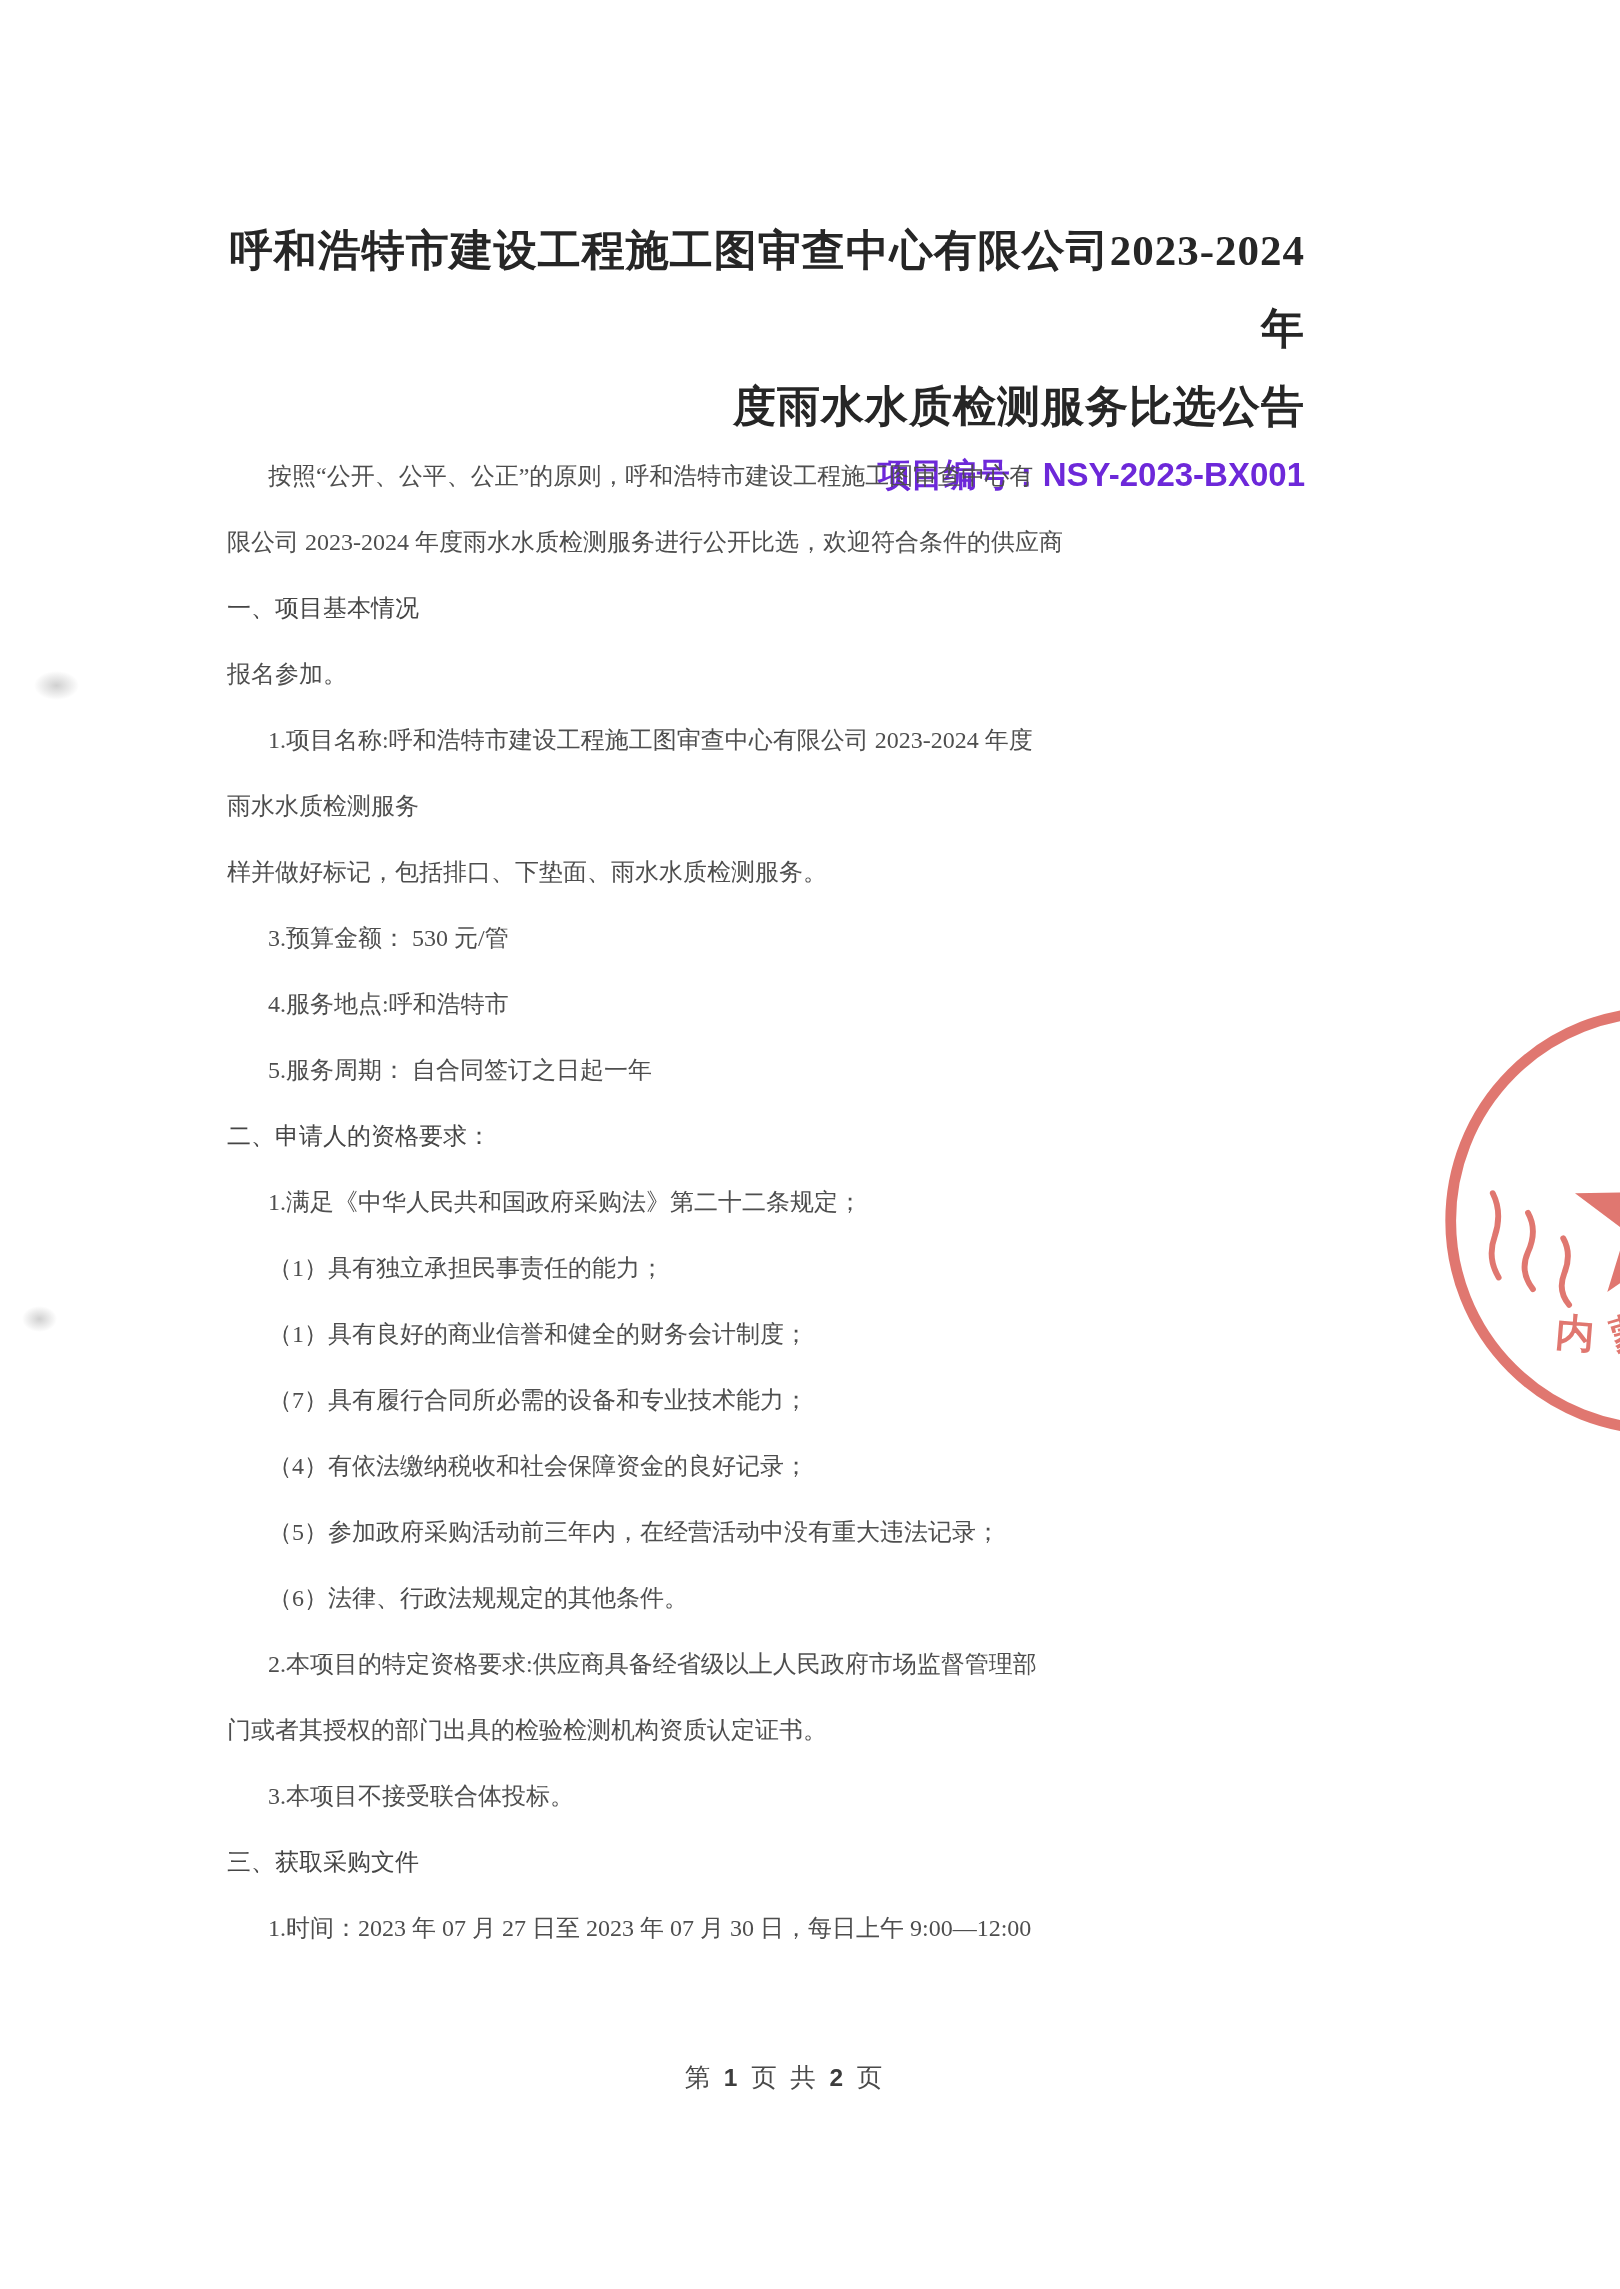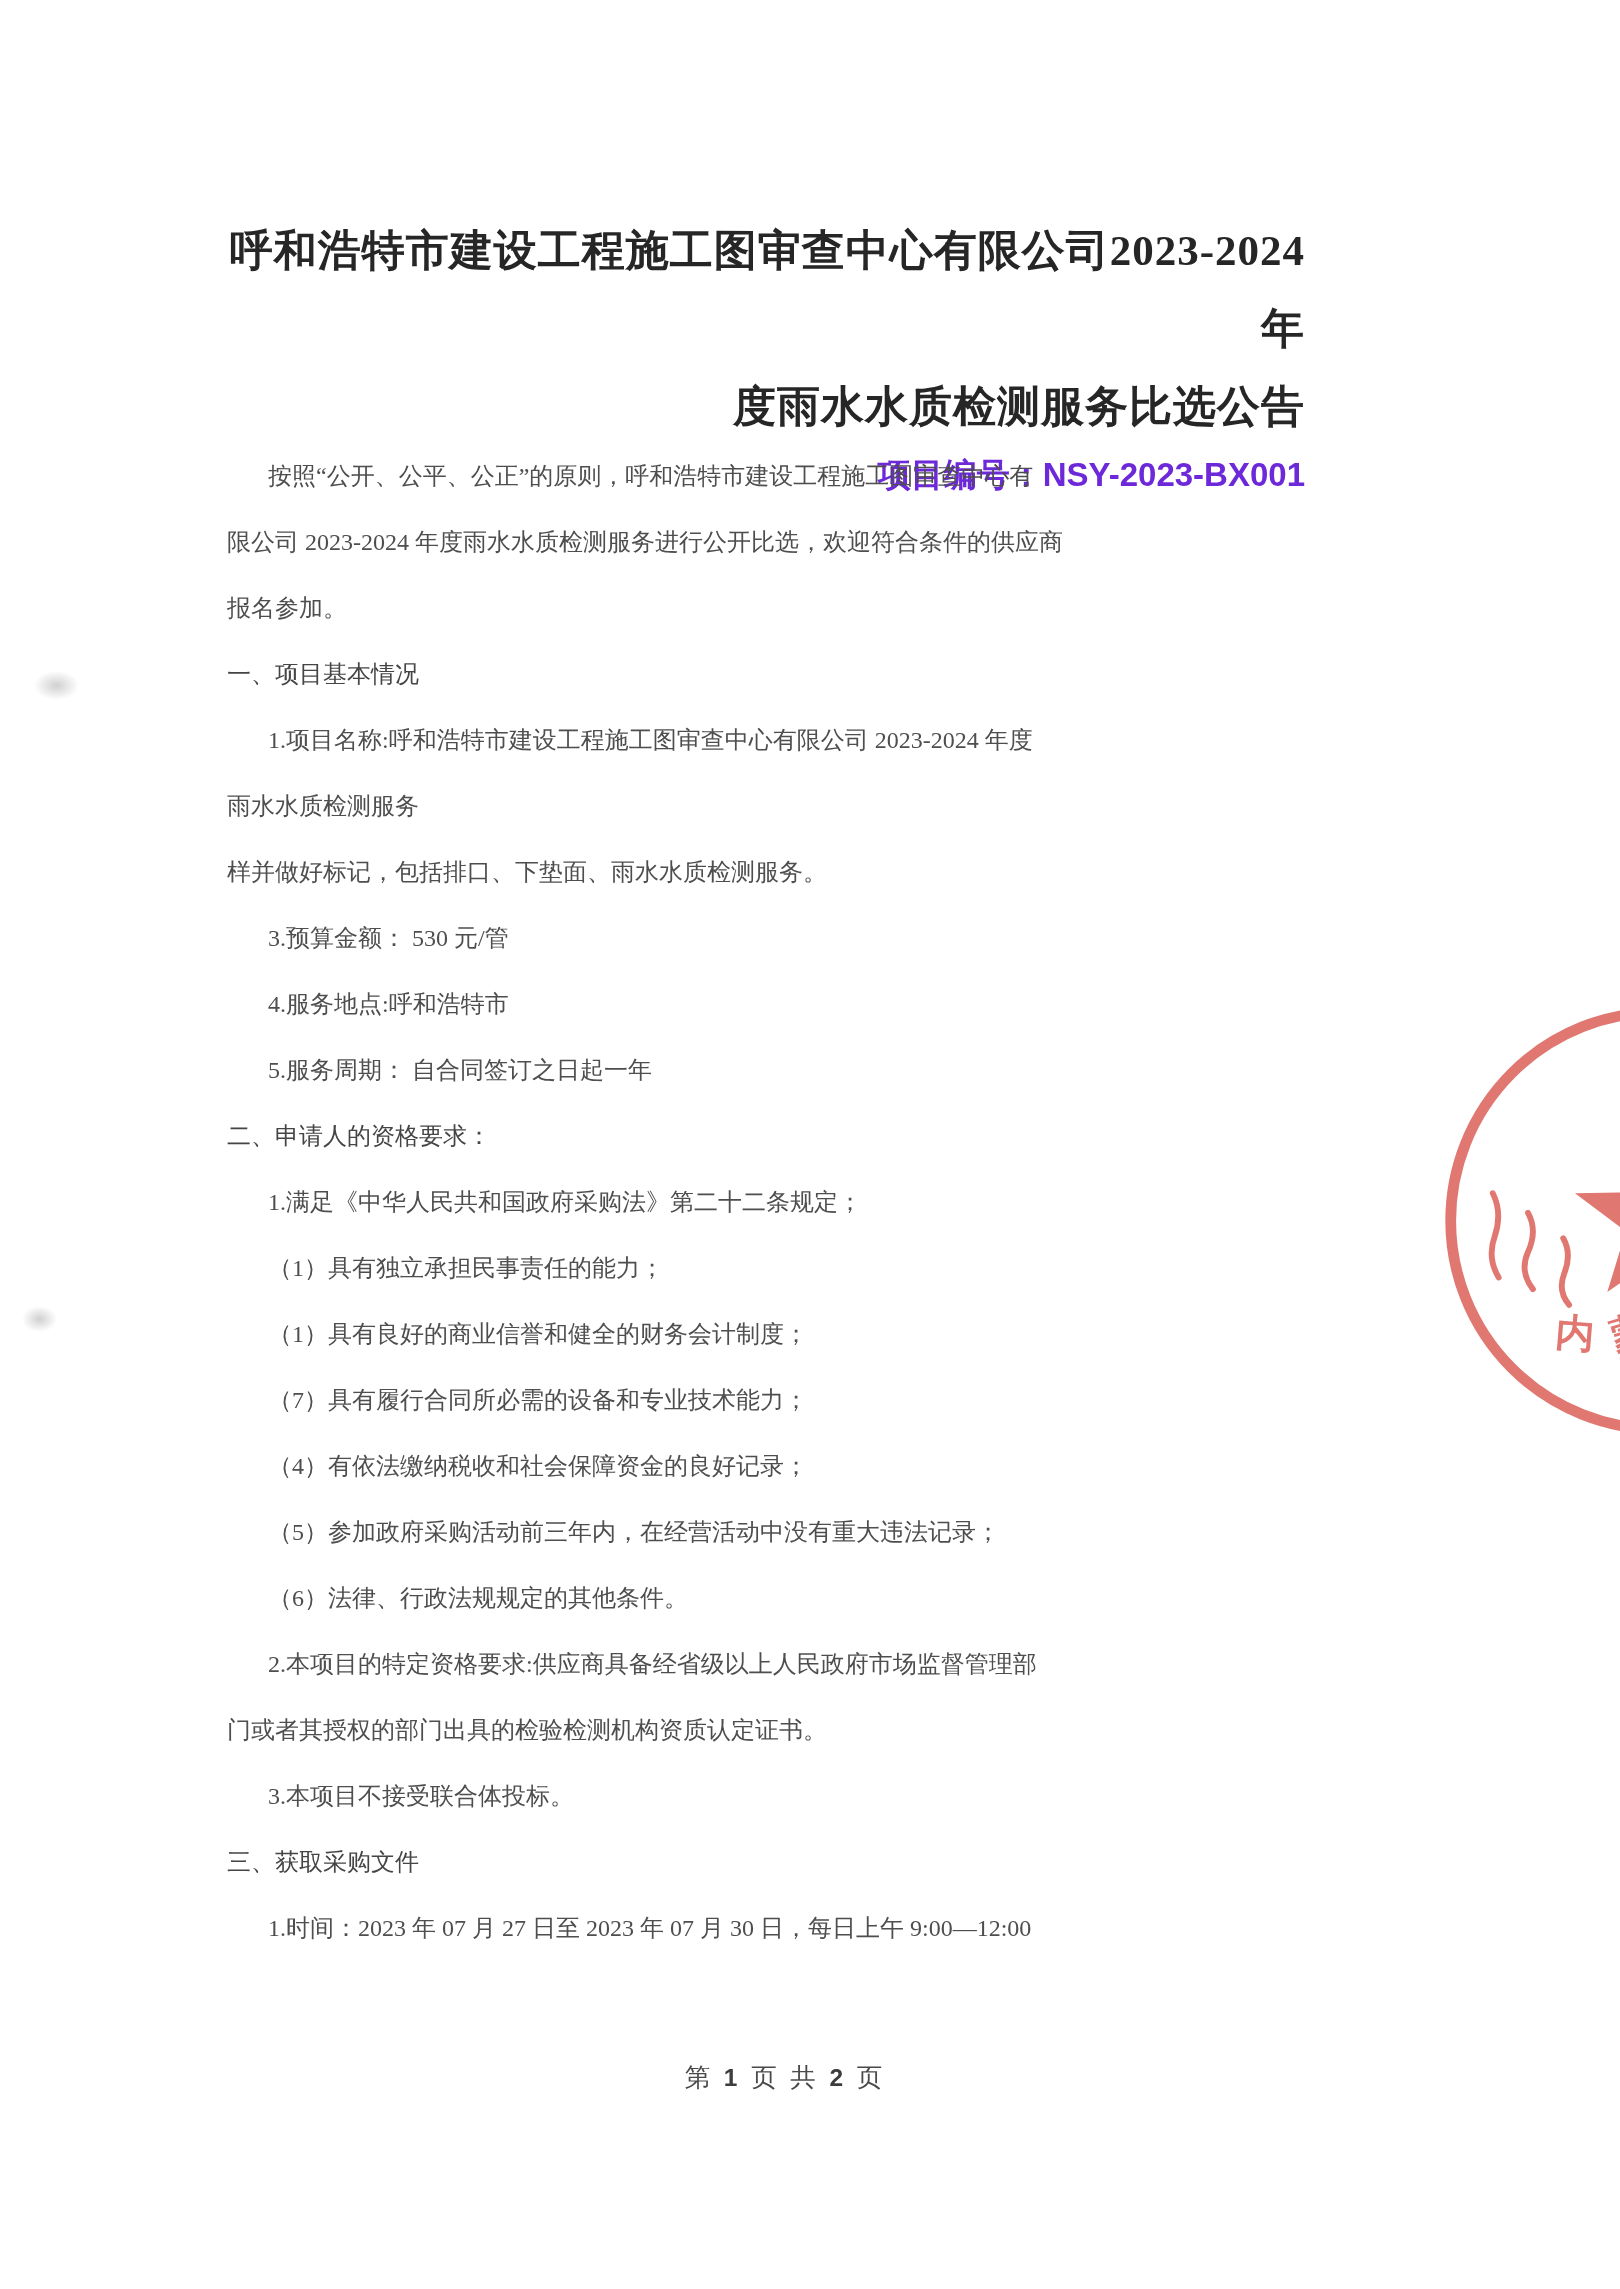--- a/index.html
+++ b/index.html
@@ -75,22 +75,22 @@
 
   <div class="doc-title">
     <div>呼和浩特市建设工程施工图审查中心有限公司2023-2024年</div>
     <div>度雨水水质检测服务比选公告</div>
     <div class="project-no">项目编号：NSY-2023-BX001</div>
   </div>
 
   <div class="body-lines">
       <div class="line indent">按照“公开、公平、公正”的原则，呼和浩特市建设工程施工图审查中心有</div>
       <div class="line">限公司 2023-2024 年度雨水水质检测服务进行公开比选，欢迎符合条件的供应商</div>
+      <div class="line heading">一、项目基本情况</div>
       <div class="line">报名参加。</div>
-      <div class="line heading">一、项目基本情况</div>
       <div class="line indent">1.项目名称:呼和浩特市建设工程施工图审查中心有限公司 2023-2024 年度</div>
       <div class="line">雨水水质检测服务</div>
       <div class="line">样并做好标记，包括排口、下垫面、雨水水质检测服务。</div>
       <div class="line indent">3.预算金额： 530 元/管</div>
       <div class="line indent">4.服务地点:呼和浩特市</div>
       <div class="line indent">5.服务周期： 自合同签订之日起一年</div>
       <div class="line heading">二、申请人的资格要求：</div>
       <div class="line indent">1.满足《中华人民共和国政府采购法》第二十二条规定；</div>
       <div class="line indent">（1）具有独立承担民事责任的能力；</div>
       <div class="line indent">（1）具有良好的商业信誉和健全的财务会计制度；</div>

